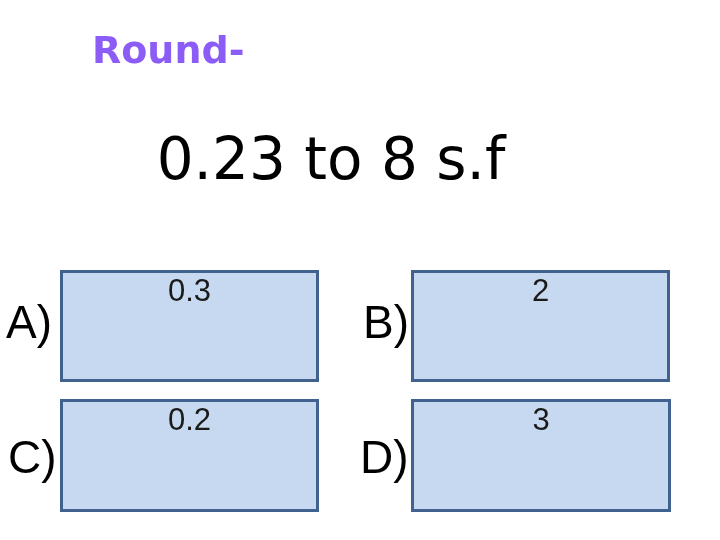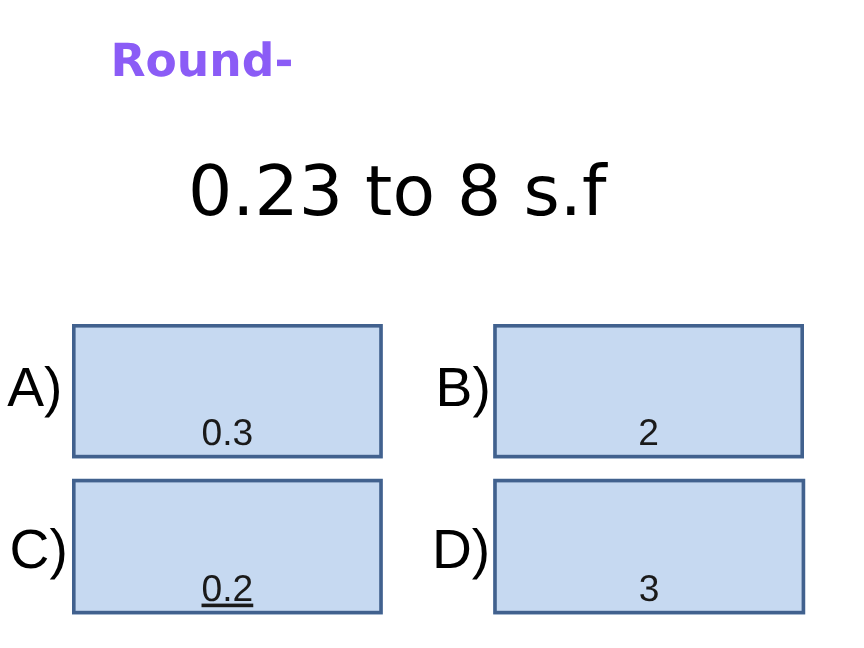--- a/index.html
+++ b/index.html
@@ -54,30 +54,30 @@
   .letter-a { left: 6px;   top: 299px; }
   .letter-b { left: 363px; top: 299px; }
   .letter-c { left: 8px;   top: 434px; }
   .letter-d { left: 360px; top: 434px; }
   .answer-box {
     position: absolute;
     box-sizing: border-box;
     background: #c6d9f1;
     border: 3px solid #41618e;
     display: flex;
-    align-items: flex-end;
+    align-items: flex-start;
     justify-content: center;
     font-family: "Liberation Sans", sans-serif;
     font-size: 31px;
     color: #1a1a1a;
     cursor: pointer;
   }
   .box-a { left: 60px;  top: 270px; width: 259px; height: 112px; }
   .box-b { left: 411px; top: 270px; width: 259px; height: 112px; }
-  .box-c { left: 60px;  top: 399px; width: 259px; height: 113px; text-decoration: underline; }
+  .box-c { left: 60px;  top: 399px; width: 259px; height: 113px; }
   .box-d { left: 411px; top: 399px; width: 260px; height: 113px; }
 </style>
 </head>
 <body>
 
 <div class="slide">
 
   <div class="prompt">Round-</div>
 
   <div class="title">0.23 to 8 s.f</div>

